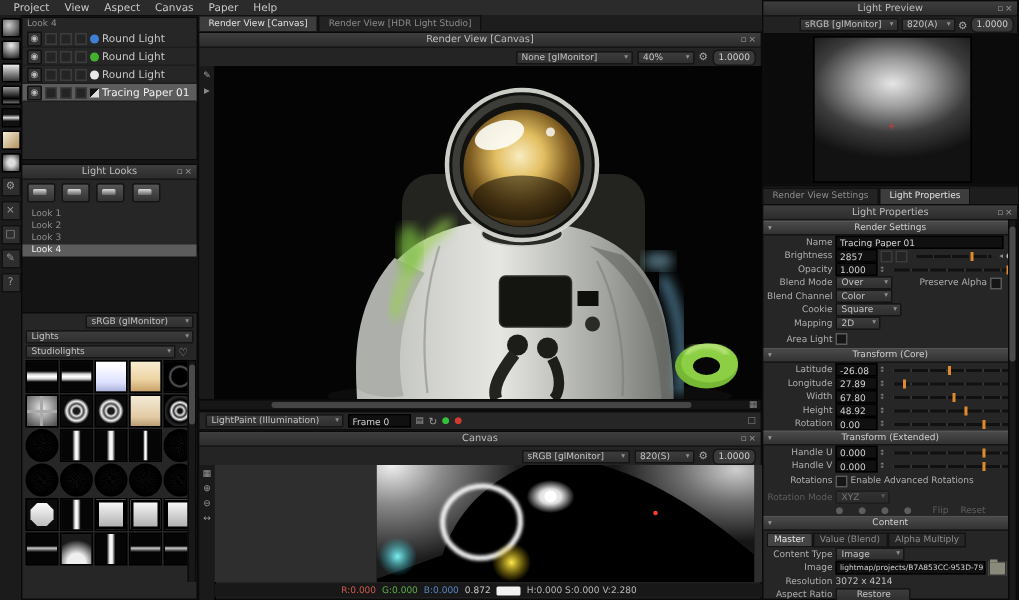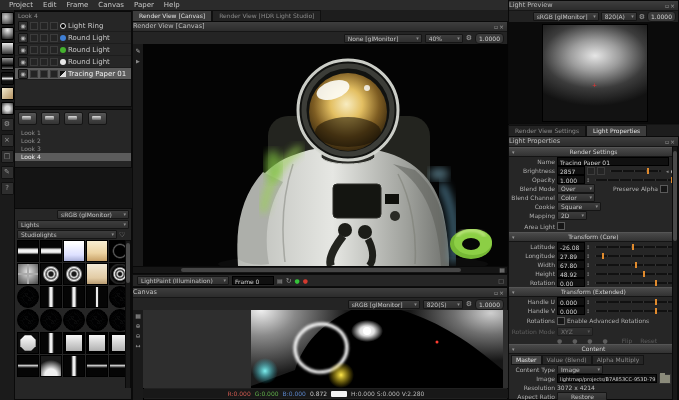--- a/index.html
+++ b/index.html
@@ -1,21 +1,21 @@
 <!DOCTYPE html>
 <html><head>
 <meta charset="utf-8">
 <style>
   html,body{margin:0;padding:0;background:#000;}
   #app{position:relative;width:679px;height:400px;background:#141414;overflow:hidden;
        font-family:"DejaVu Sans", sans-serif;font-size:7px;color:#c8c8c8;}
   .abs{position:absolute;}
   .panel{position:absolute;background:#262626;border:1px solid #0a0a0a;box-sizing:border-box;}
   .titlebar{height:9px;line-height:9px;background:linear-gradient(#3e3e3e,#2c2c2c);
-            font-size:6.5px;color:#bdbdbd;position:relative;border-bottom:1px solid #161616;}
+            text-align:center;font-size:6.5px;color:#bdbdbd;position:relative;border-bottom:1px solid #161616;}
   .winbtns{position:absolute;right:2px;top:0;font-size:6px;color:#9b9b9b;letter-spacing:1px;}
   .dd{display:inline-flex;align-items:center;justify-content:space-between;background:linear-gradient(#3d3d3d,#2f2f2f);
       border:1px solid #151515;border-radius:1px;color:#c2c2c2;font-size:6px;height:9px;line-height:9px;
       padding:0 2px 0 3px;box-sizing:border-box;vertical-align:middle;}
   .dd .car{color:#8f8f8f;font-size:5px;margin-left:3px;}
   .inp{background:#101010;border:1px solid #000;color:#d2d2d2;font-size:6px;height:9px;line-height:9px;
        padding:0 2px;box-sizing:border-box;display:inline-block;vertical-align:middle;overflow:hidden;white-space:nowrap;}
   .cb{display:inline-block;width:6px;height:6px;background:#161616;border:1px solid #5a5a5a;vertical-align:middle;
       font-size:5px;line-height:6px;text-align:center;color:#ddd;}
   .gear{color:#a8a8a8;font-size:7px;}
@@ -88,22 +88,22 @@
   .ptab.active{background:#444;color:#e5e5e5;}
   .statustxt{font-size:6px;}
 </style>
 </head>
 <body>
 
 <div id="app">
 
   <div class="abs" style="left:0;top:0;width:508px;height:10px;background:#2b2b2b;border-bottom:1px solid #0c0c0c;display:flex;gap:10px;align-items:center;padding-left:9px;">
     <span>Project</span>
-    <span>Edit</span>
-    <span>Frame</span>
+    <span>View</span>
+    <span>Aspect</span>
     <span>Canvas</span>
     <span>Paper</span>
     <span>Help</span>
   </div>
 
   <div class="abs" style="left:0;top:10px;width:14px;height:390px;background:#1b1b1b;border-right:1px solid #080808;">
     <div class="stripitem" style="background:radial-gradient(circle at 35% 35%,#ccc,#222);"></div>
     <div class="stripitem" style="background:radial-gradient(circle at 50% 20%,#eee,#111);"></div>
     <div class="stripitem" style="background:linear-gradient(#eee,#333);"></div>
     <div class="stripitem" style="background:linear-gradient(#999,#000 70%,#777);"></div>
@@ -117,58 +117,54 @@
     <span class="stripglyph">?</span>
   </div>
 
   <div class="panel" style="left:14px;top:11px;width:118px;height:96px;">
     <div style="height:8px;line-height:8px;padding-left:3px;color:#8f8f8f;font-size:6px;">Look 4</div>
     <div class="llrow">
       <span class="eyebtn">◉</span>
       <span class="mini"></span>
         <span class="mini"></span>
         <span class="mini"></span>
-      <span class="dot ring"></span>
-      <span>Light Ring</span>
+      <span class="dot blue"></span>
+      <span>Round Light</span>
     </div>
     <div class="llrow">
       <span class="eyebtn">◉</span>
       <span class="mini"></span>
         <span class="mini"></span>
         <span class="mini"></span>
-      <span class="dot blue"></span>
+      <span class="dot green"></span>
       <span>Round Light</span>
     </div>
     <div class="llrow">
       <span class="eyebtn">◉</span>
       <span class="mini"></span>
         <span class="mini"></span>
         <span class="mini"></span>
-      <span class="dot green"></span>
-      <span>Round Light</span>
-    </div>
-    <div class="llrow">
-      <span class="eyebtn">◉</span>
-      <span class="mini"></span>
-        <span class="mini"></span>
-        <span class="mini"></span>
       <span class="dot white"></span>
       <span>Round Light</span>
     </div>
     <div class="llrow sel">
       <span class="eyebtn">◉</span>
       <span class="mini"></span>
         <span class="mini"></span>
         <span class="mini"></span>
       <span class="dot paper"></span>
       <span>Tracing Paper 01</span>
     </div>
   </div>
 
   <div class="panel" style="left:14px;top:109px;width:118px;height:59px;">
+    <div class="titlebar">
+      <span>Light Looks</span>
+      <span class="winbtns"><span>▫</span><span>×</span></span>
+    </div>
     <div style="padding:1px 2px;">
       <span class="toolbtn"></span>
       <span class="toolbtn"></span>
       <span class="toolbtn"></span>
       <span class="toolbtn"></span>
     </div>
     <div class="lookrow">Look 1</div>
     <div class="lookrow">Look 2</div>
     <div class="lookrow">Look 3</div>
     <div class="lookrow sel">Look 4</div>

